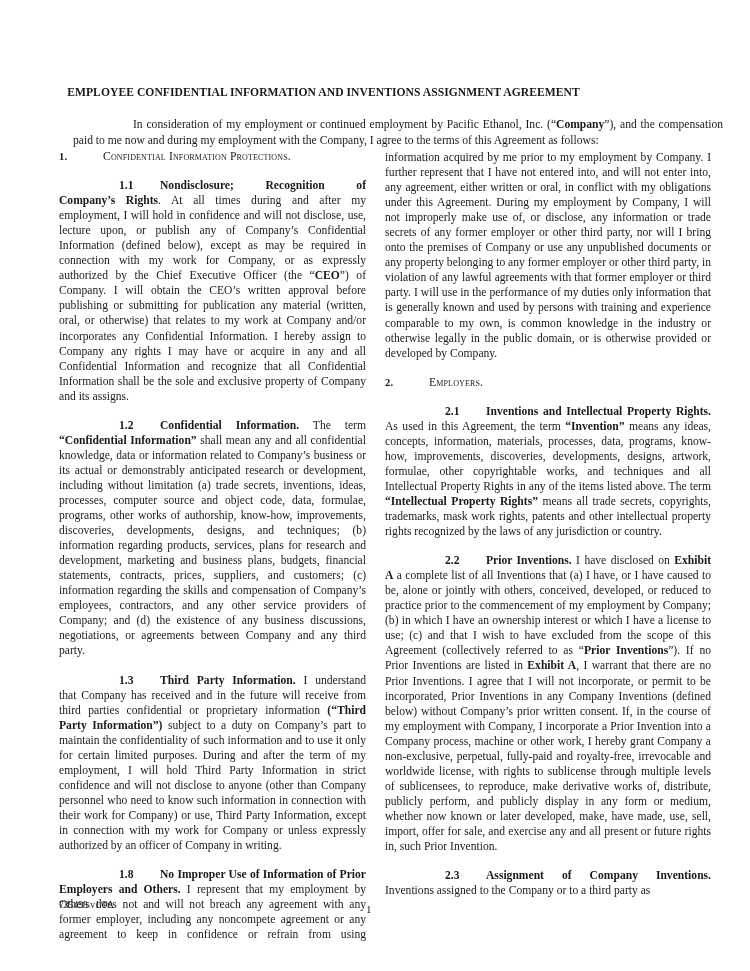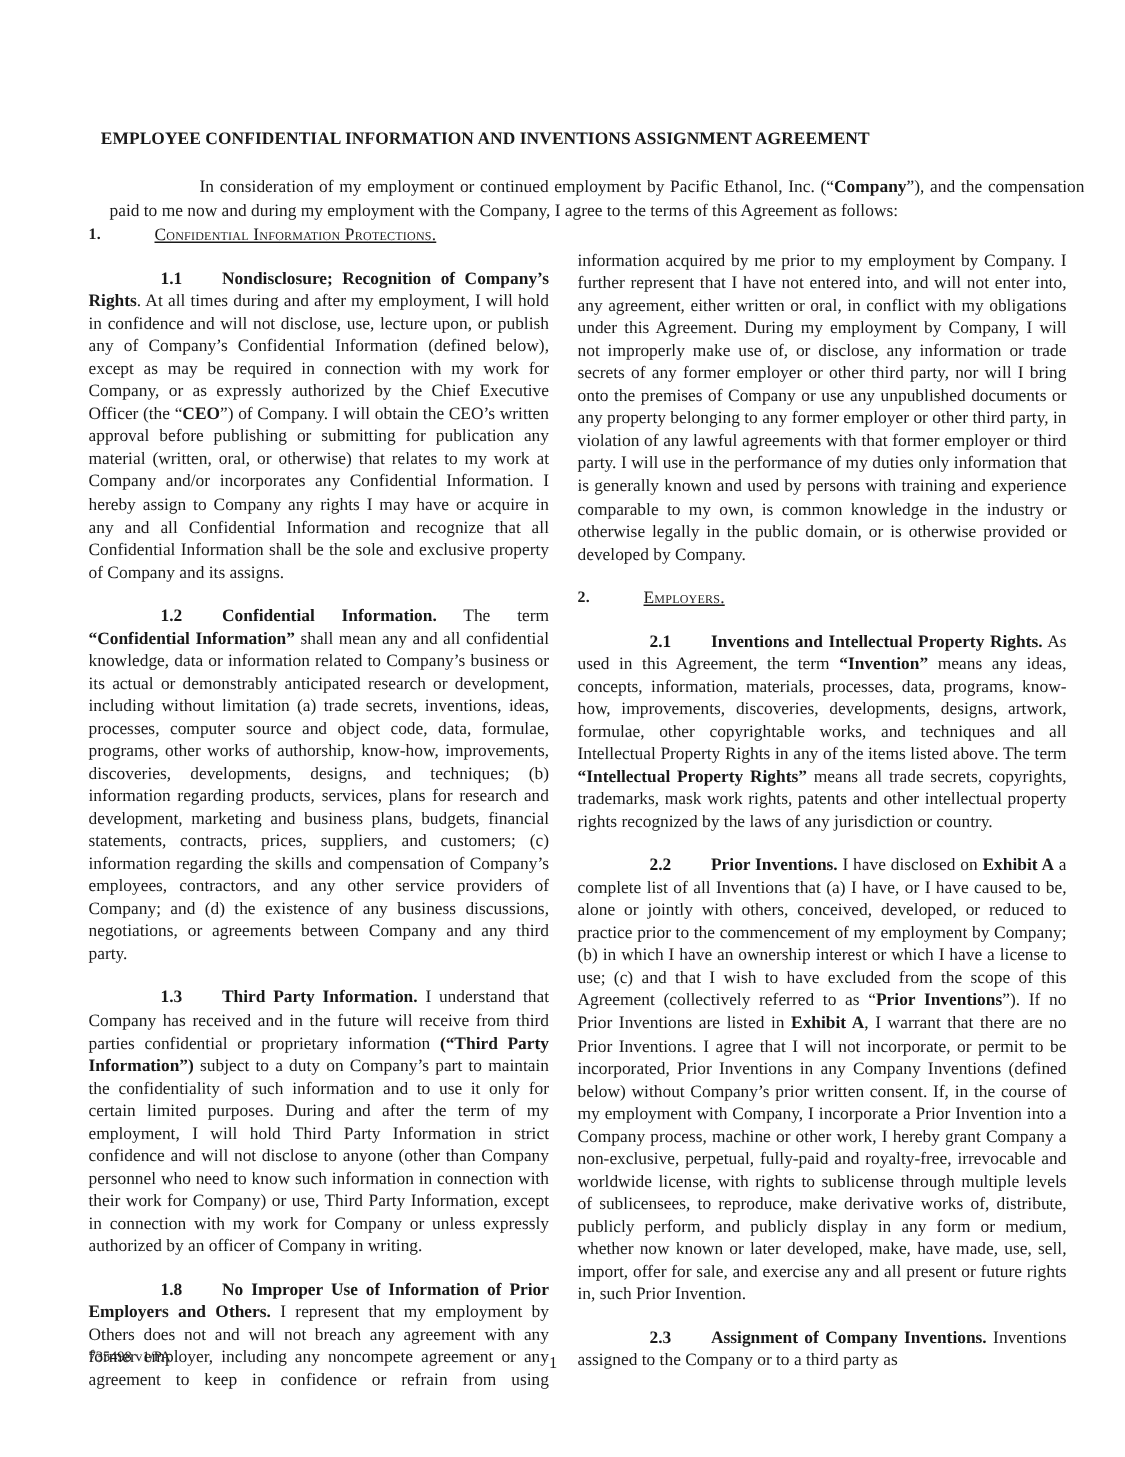--- a/index.html
+++ b/index.html
@@ -13,29 +13,29 @@
     text-align: center; font-weight: bold; font-size: 11.6px; letter-spacing: 0.05px;
   }
   .intro {
     position: absolute; left: 61px; width: 650px; top: 105px;
     font-size: 11.6px; line-height: 16.3px; text-indent: 60px; text-align: justify;
   }
   .col {
     position: absolute; top: 149px; font-size: 11.6px; line-height: 15.05px;
   }
   .col-left { left: 59px; width: 307px; }
-  .col-right { left: 385px; width: 326px; top: 166px; }
+  .col-right { left: 385px; width: 326px; top: 150px; }
   .sec-head {
     font-size: 10.6px; font-variant: small-caps; font-weight: normal; letter-spacing: 0.15px;
     margin: 0 0 14px 0; display: flex;
   }
   .sec-head .num { width: 44px; font-weight: bold; }
-  .sec-head .label { font-weight: normal; font-size: 11.6px; text-decoration: underline; }
+  .sec-head .label { font-weight: normal; font-size: 11.6px; }
   p.para { margin: 0 0 14px 0; text-align: justify; text-align-last: left; hyphens: none; }
-  p.para .subnum { display: inline-block; width: 41px; margin-left: 48px; font-weight: bold; }
+  p.para .subnum { display: inline-block; width: 41px; margin-left: 60px; font-weight: bold; }
   p.para .subtitle { font-weight: bold; }
   p.cont { margin: 0 0 14px 0; text-align: justify; }
   .b { font-weight: bold; }
   .footer-id {
     position: absolute; left: 59px; top: 899px; font-size: 9.6px;
   }
   .page-num {
     position: absolute; left: 366px; top: 903px; font-size: 11px;
   }
 </style>

